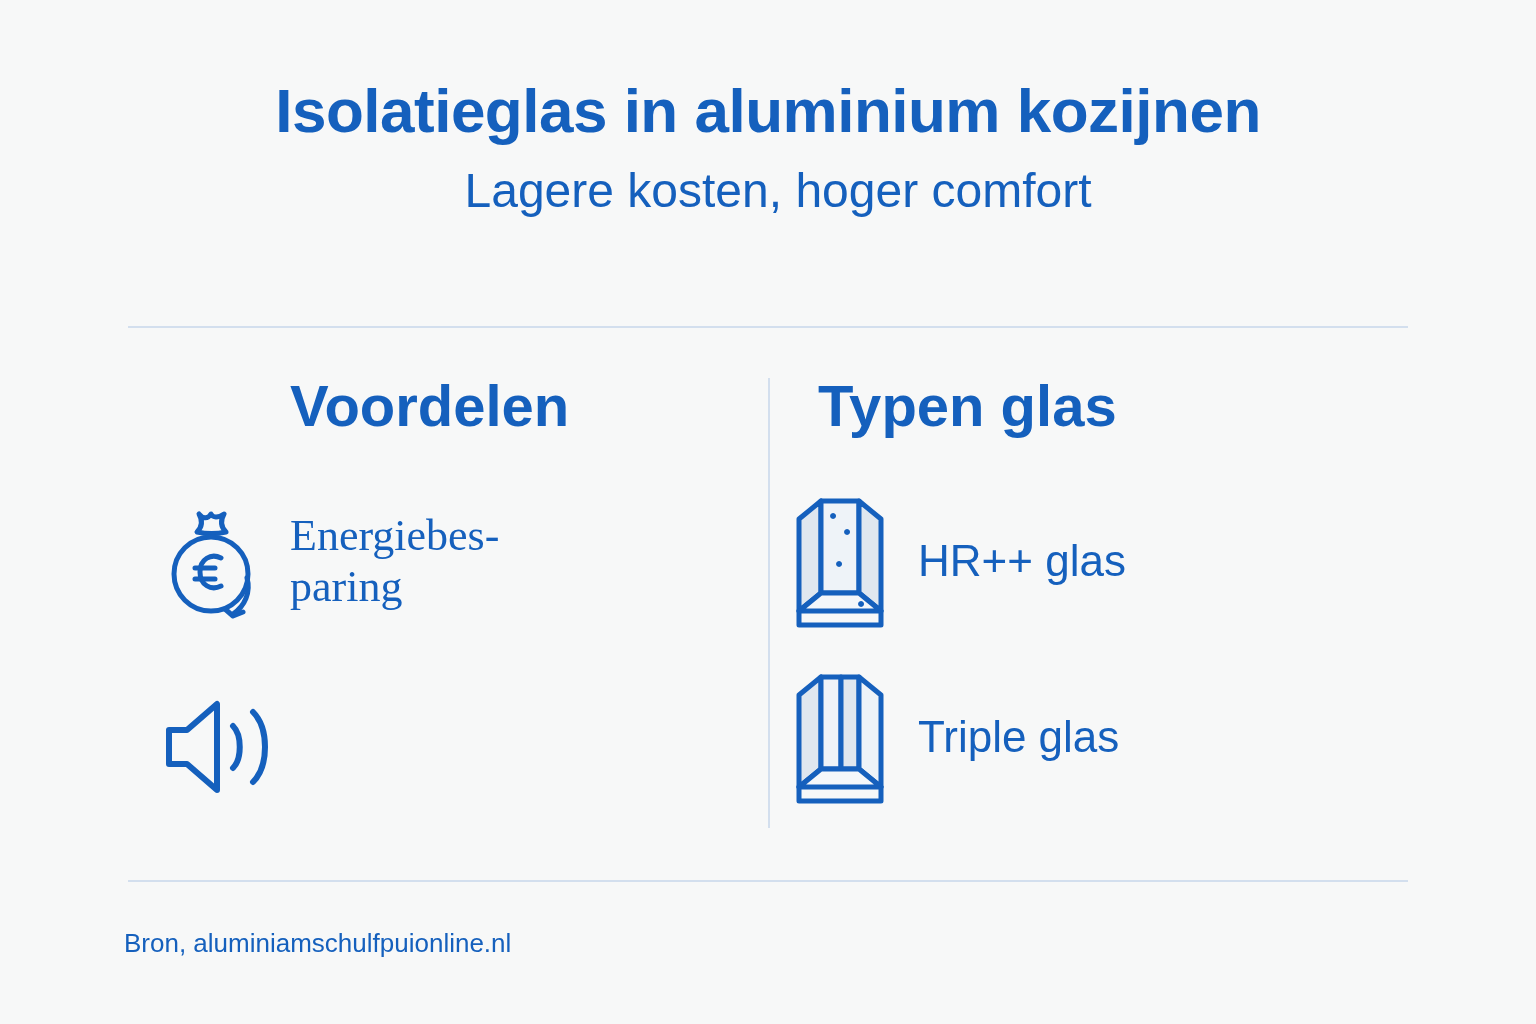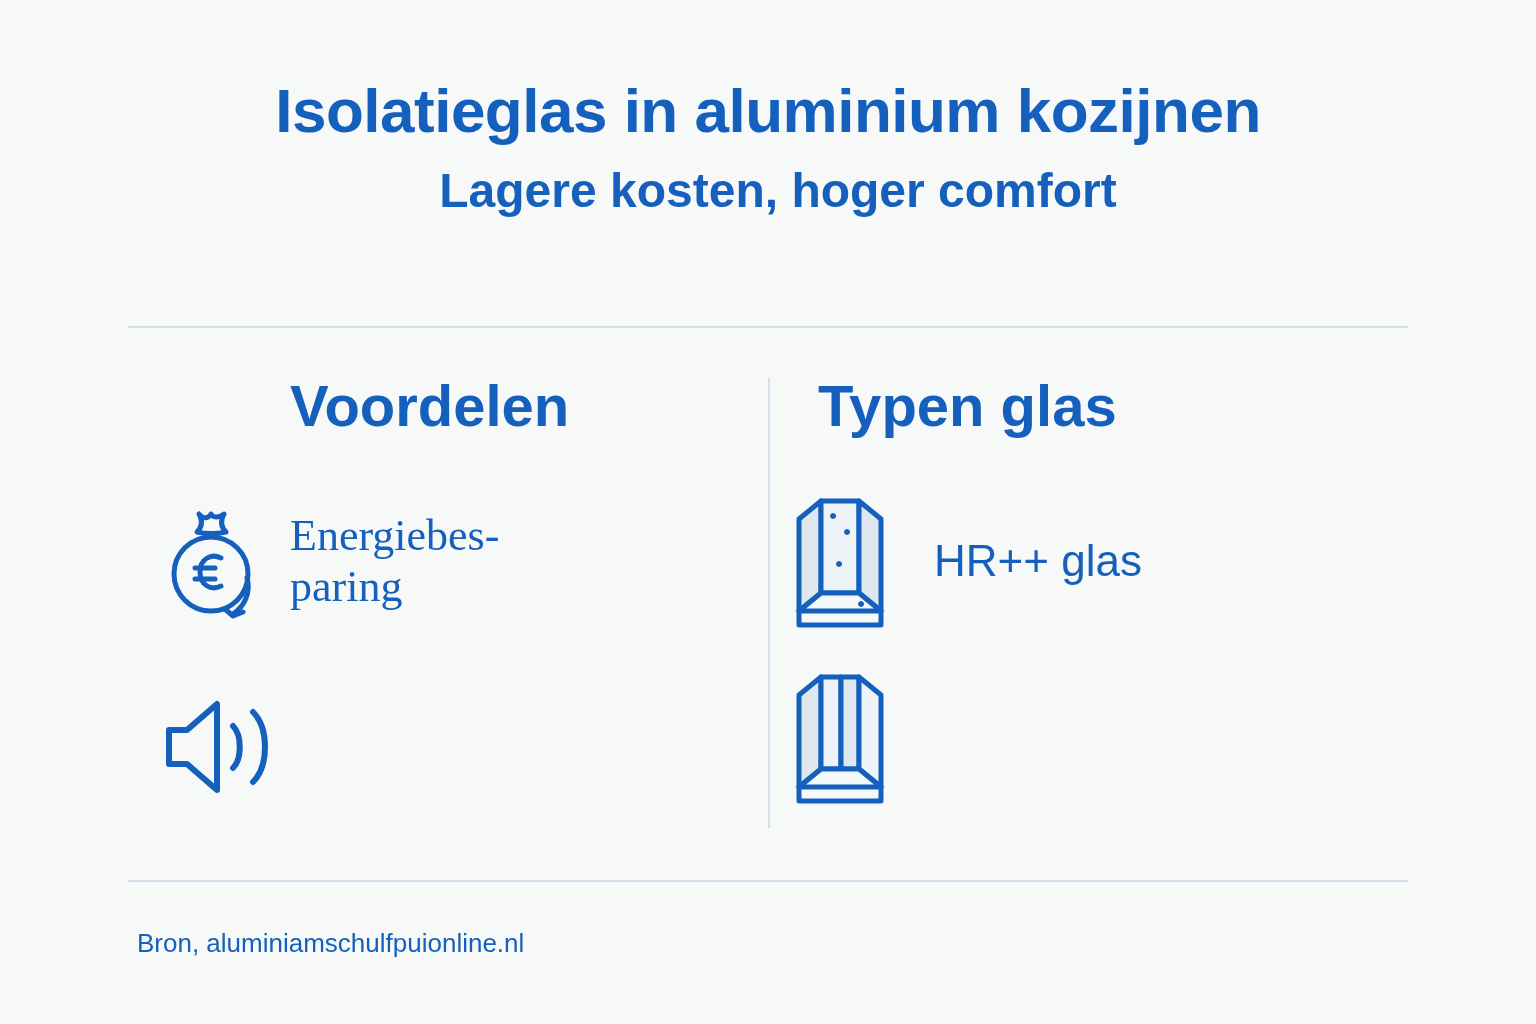--- a/index.html
+++ b/index.html
@@ -29,21 +29,21 @@
   .title {
     font-size: 62px;
     font-weight: bold;
     color: #1560bd;
     letter-spacing: -0.5px;
     line-height: 1.05;
     margin: 0;
   }
   .subtitle {
     font-size: 48px;
-    font-weight: bold;
+    font-weight: normal;
     color: #1560bd;
     line-height: 1.1;
     margin: 22px 8px 0 0;
     padding-left: 28px;
   }
 
   
   .rule {
     position: absolute;
     left: 128px;
@@ -108,27 +108,27 @@
     font-size: 44px;
     line-height: 1.16;
     color: #1560bd;
     max-width: 400px;
   }
   .item-label.wrap {
     max-width: 330px;
     font-family: Liberation Serif, serif;
   }
 
-  .col-right .item { margin-bottom: 36px; gap: 16px; }
+  .col-right .item { margin-bottom: 36px; }
   .col-right .item-icon { width: 150px; flex: 0 0 150px; }
 
   
   .source {
     position: absolute;
-    left: 137px;
+    left: 124px;
     top: 928px;
     font-size: 26px;
     color: #1560bd;
   }
 </style>
 </head>
 <body>
 
 <div class="infographic">
 
@@ -198,20 +198,21 @@
         <span class="item-icon">
           <svg width="125" height="145" viewBox="0 0 125 145" fill="none" stroke="#1560bd" stroke-width="5" stroke-linejoin="round" stroke-linecap="round">
             <path d="M18 30 L40 12 v92 l-22 18 z" fill="#dfe7ef"></path>
             <path d="M40 12 h20 v92 H40 z" fill="#eef3f8"></path>
             <path d="M60 12 h18 v92 H60 z" fill="#dfe7ef"></path>
             <path d="M78 12 l22 18 v92 l-22 -18 z" fill="#eef3f8"></path>
             <path d="M18 122 l22 -18 h38 l22 18 z" fill="#f4f7fa"></path>
             <path d="M18 122 v14 h82 v-14"></path>
           </svg>
         </span>
+        <span class="item-label">Triple glas</span>
       </div>
     </div>
 
   </div>
 
   <div class="rule rule-bottom"></div>
 
   <div class="source">Bron, aluminiamschulfpuionline.nl</div>
 
 </div>

